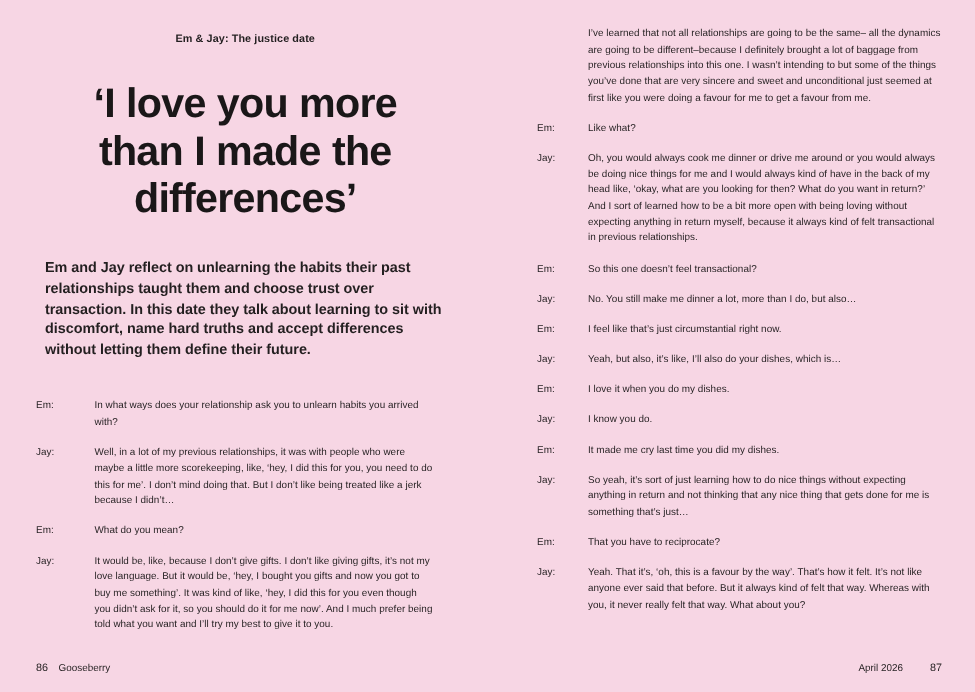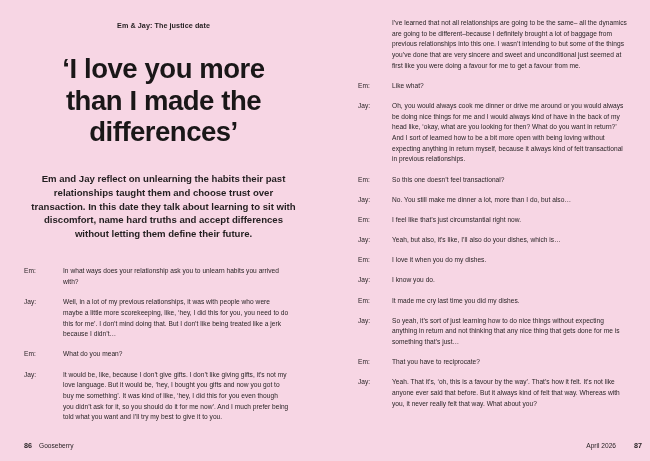--- a/index.html
+++ b/index.html
@@ -50,21 +50,20 @@
     font-size: 27.5px;
     line-height: 1.16;
     font-weight: 700;
     letter-spacing: -0.018em;
     color: #1a1718;
     margin: 22px 10px 0 10px;
     word-spacing: 0.01em;
   }
 
   .standfirst {
-    text-align: center;
     font-size: 9.6px;
     line-height: 1.42;
     font-weight: 700;
     color: #231f20;
     margin: 24px 6px 0 6px;
     letter-spacing: -0.002em;
   }
 
   
   .qa-list {
@@ -128,28 +127,28 @@
   }
 
   .footer-left {
     left: 24px;
     display: flex;
     align-items: baseline;
     gap: 7px;
   }
 
   .footer-right {
-    right: 8px;
+    right: 22px;
     display: flex;
     align-items: baseline;
     gap: 18px;
   }
 
   .folio {
-    font-weight: 700;
+    font-weight: 400;
     font-size: 7.2px;
   }
 
   .pub-name,
   .issue-date {
     font-weight: 400;
     font-size: 6.6px;
   }
 </style>
 </head>

